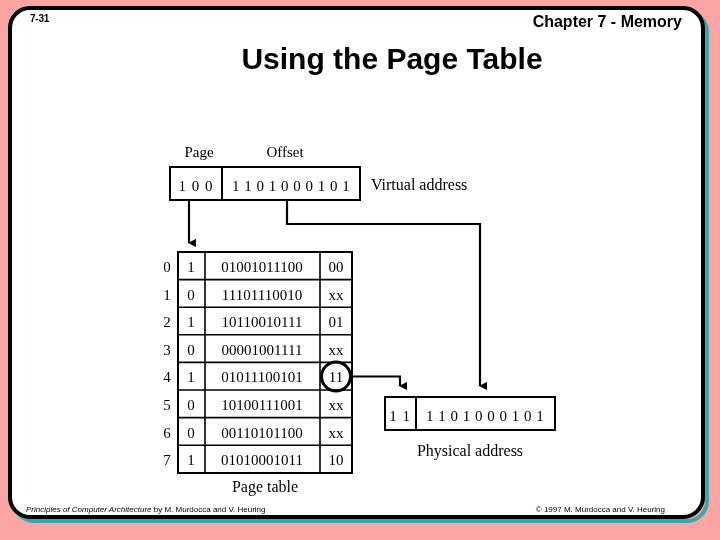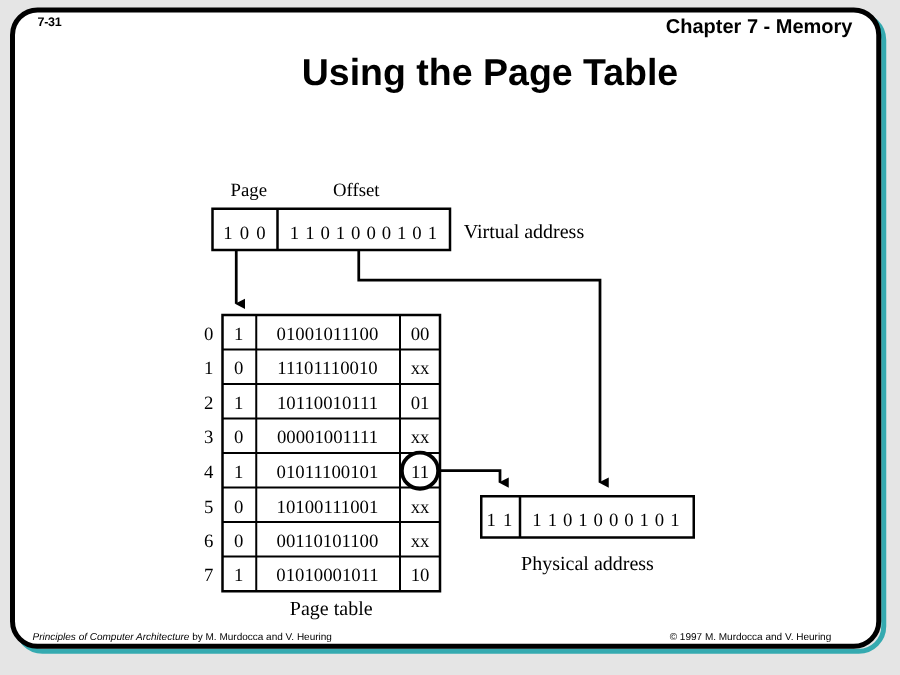--- a/index.html
+++ b/index.html
@@ -13,21 +13,21 @@
     font-family: "Liberation Sans", sans-serif;
     overflow: hidden;
   }
 
   
   #slide {
     position: absolute;
     left: 0; top: 0;
     width: 720px;
     height: 540px;
-    background: #e5e5e5;
+    background: #fca5a5;
   }
 
   
   .frame-accent {
     position: absolute;
     left: 12px;
     top: 10px;
     width: 697px;
     height: 513px;
     border: 4px solid #35aab0;

